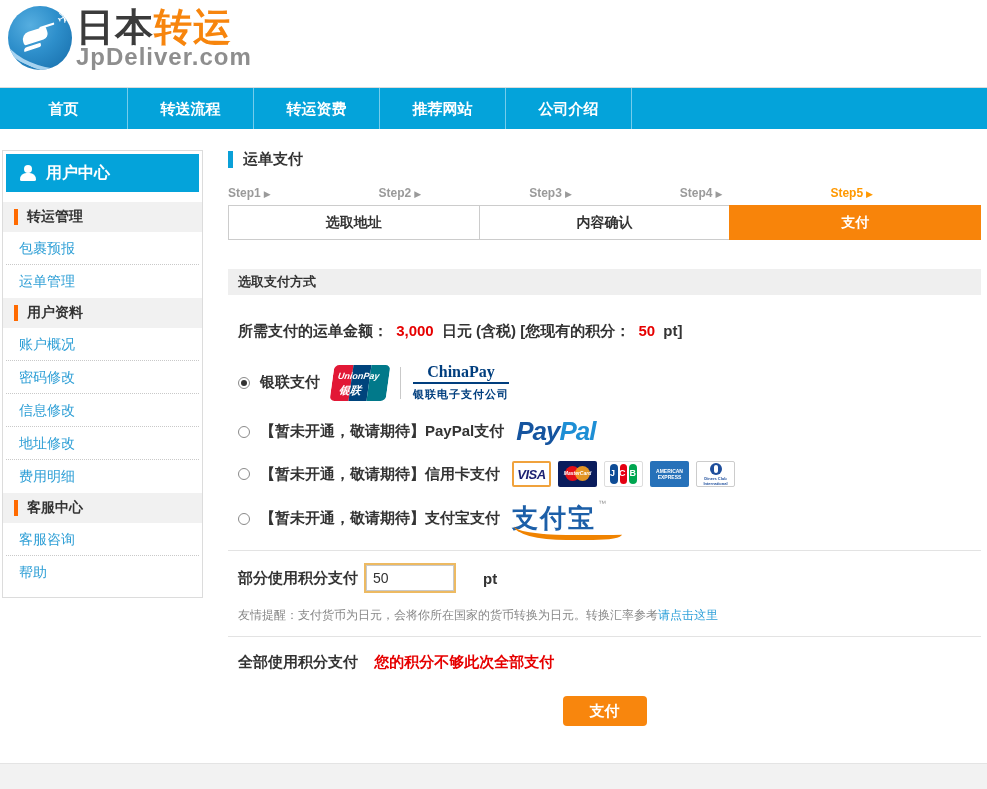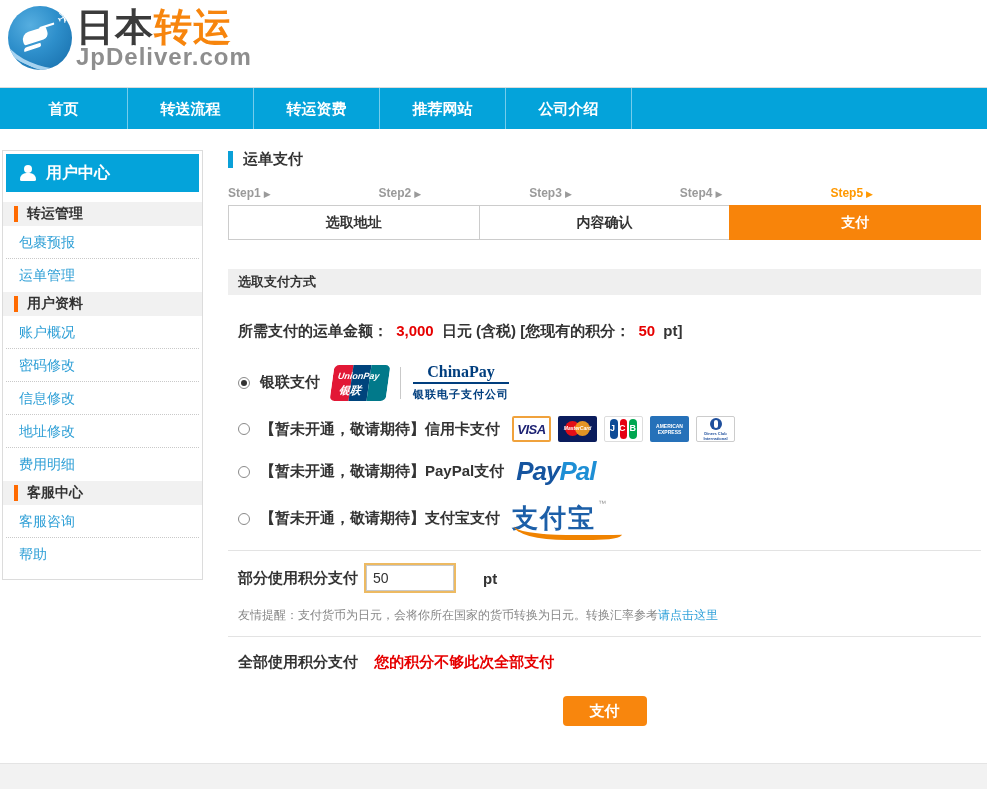--- a/index.html
+++ b/index.html
@@ -36,21 +36,21 @@
   .content { display:flex; align-items:flex-start; padding-top:21px; }
 
   
   .side-panel { margin-left:2px; width:201px; border:1px solid #DCDCDC; background:#fff; padding:3px 3px 8px 3px; }
   .side-header { height:38px; background:#04A3DA; color:#fff; display:flex; align-items:center;
                  font-size:16px; font-weight:bold; padding-left:14px; }
   .side-header .uicon { width:16px; height:16px; margin-right:10px; position:relative; }
   .uicon::before { content:""; position:absolute; left:4px; top:0; width:8px; height:8px; background:#fff; border-radius:50%; }
   .uicon::after { content:""; position:absolute; left:0; top:8px; width:16px; height:8px; background:#fff; border-radius:8px 8px 2px 2px; }
   .side-gap { height:10px; }
-  .side-section { height:24px; background:#F1F1F1; display:flex; align-items:center;
+  .side-section { height:30px; background:#F1F1F1; display:flex; align-items:center;
                   font-size:14px; font-weight:bold; color:#333; margin:0 -3px; padding-left:11px; }
   .side-section .obar { width:4px; height:16px; background:#FF6A00; margin-right:9px; }
   .side-link { height:33px; line-height:33px; padding-left:13px; font-size:14px; color:#2E9FD6;
                border-bottom:1px dotted #C9C9C9; cursor:pointer; }
   .side-link.last { border-bottom:none; }
 
   
   .main { margin-left:25px; width:753px; }
   .page-title-row { display:flex; align-items:center; }
   .page-title-row .bbar { width:5px; height:17px; background:#0AA0D8; margin-right:10px; }
@@ -250,20 +250,28 @@
             <div class="vdiv"></div>
             <div class="cp-wrap">
               <div class="cp-title">ChinaPay</div>
               <div class="cp-sub">银联电子支付公司</div>
             </div>
           </div>
         </div>
 
         <div class="opt">
           <span class="radio"></span>
+          <span class="opt-label">【暂未开通，敬请期待】PayPal支付</span>
+          <div class="paypal">
+            <span class="p1">Pay</span><span class="p2">Pal</span>
+          </div>
+        </div>
+
+        <div class="opt">
+          <span class="radio"></span>
           <span class="opt-label">【暂未开通，敬请期待】信用卡支付</span>
           <div class="cards">
             <div class="card visa">
                 <span class="vtxt">VISA</span>
               </div>
             <div class="card mc">
                 <span class="c1"></span>
                 <span class="c2"></span>
                 <span class="mtxt">MasterCard</span>
               </div>
@@ -273,28 +281,20 @@
                 <i class="j3"></i>
                 <span class="jtxt">JCB</span>
               </div>
             <div class="card amex">
                 <span class="atxt">AMERICAN EXPRESS</span>
               </div>
             <div class="card diners">
                 <span class="dcirc"></span>
                 <span class="dtxt">Diners Club International</span>
               </div>
-          </div>
-        </div>
-
-        <div class="opt">
-          <span class="radio"></span>
-          <span class="opt-label">【暂未开通，敬请期待】PayPal支付</span>
-          <div class="paypal">
-            <span class="p1">Pay</span><span class="p2">Pal</span>
           </div>
         </div>
 
         <div class="opt">
           <span class="radio"></span>
           <span class="opt-label">【暂未开通，敬请期待】支付宝支付</span>
           <div class="alipay">
             <span class="atext">支付宝</span>
             <span class="swoosh"></span>
             <span class="tm">™</span>

